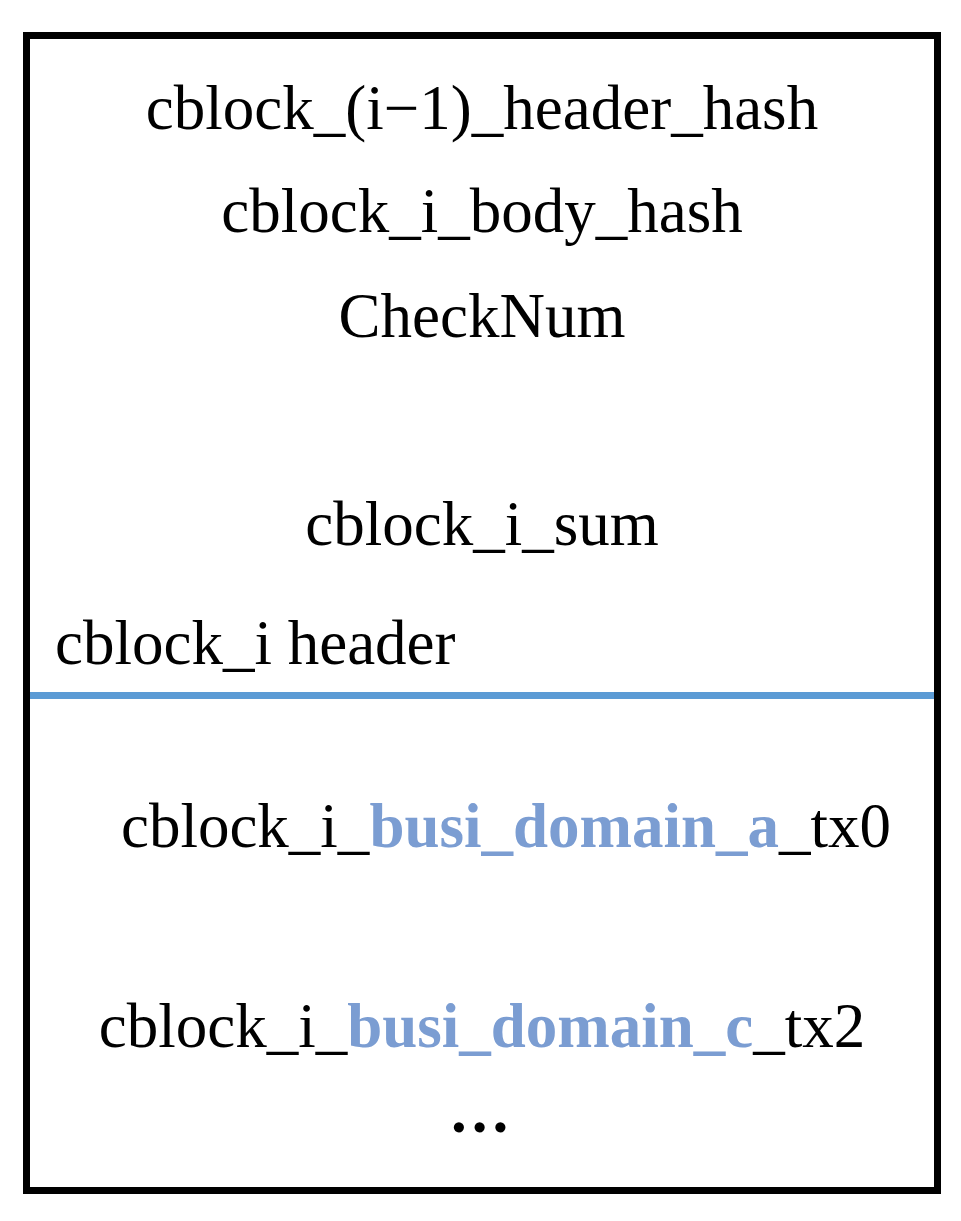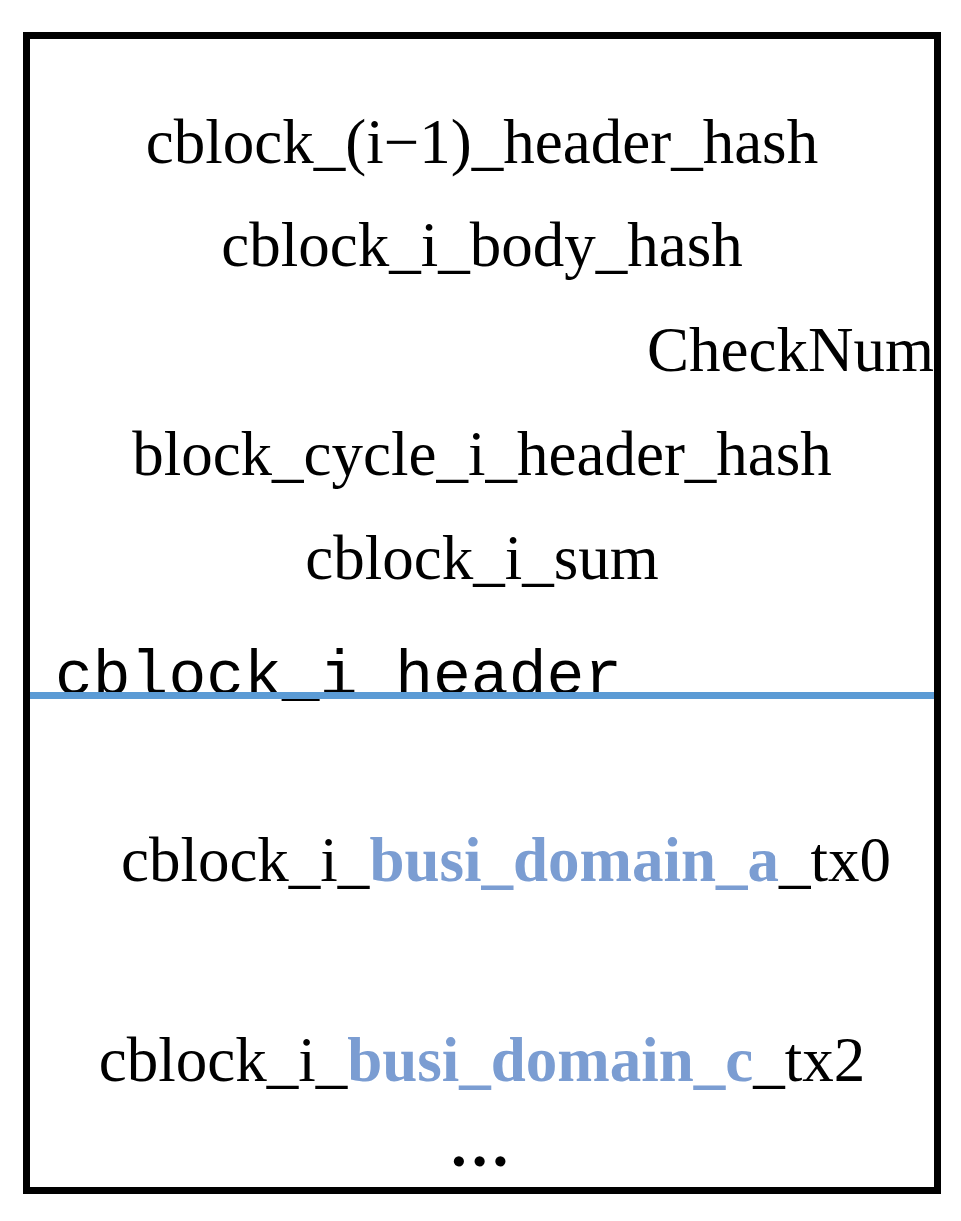--- a/index.html
+++ b/index.html
@@ -27,24 +27,23 @@
     background: #fff;
   }
   .row {
     position: absolute;
     left: 0;
     width: 100%;
     font-size: 63px;
     line-height: 1;
     white-space: nowrap;
     box-sizing: border-box;
-    margin-top: 34px;
   }
   .row.centered { text-align: center; }
-  .row.left { text-align: left; padding-left: 25px; font-family: Liberation Mono, monospace; }
+  .row.left { text-align: left; padding-left: 25px; }
   .domain {
     color: var(--domain-text, #7B9DD2);
     font-weight: bold;
   }
   .divider {
     position: absolute;
     left: 0;
     width: 100%;
     height: 7px;
     background: var(--divider, #5B9BD5);
@@ -57,23 +56,22 @@
 </head>
 <body>
 
 <div class="canvas">
   <div class="block-box">
 
     <div class="row centered" style="top: 38px;">cblock_(i−1)_header_hash</div>
 
     <div class="row centered" style="top: 141px;">cblock_i_body_hash</div>
 
-    <div class="row centered" style="top: 246px; text-align: right;">CheckNum</div>
+    <div class="row centered" style="top: 246px;">CheckNum</div>
 
-    <div class="row centered" style="top: 350px;">block_cycle_i_header_hash</div>
 
     <div class="row centered" style="top: 454px;">cblock_i_sum</div>
 
     <div class="row left" style="top: 573px;">cblock_i header</div>
 
     <div class="divider" style="top: 653px;"></div>
 
 
     <div class="row centered" style="top: 756px; padding-left: 48px;"><span>cblock_i_</span><span class="domain">busi_domain_a</span><span>_tx0</span></div>
 

